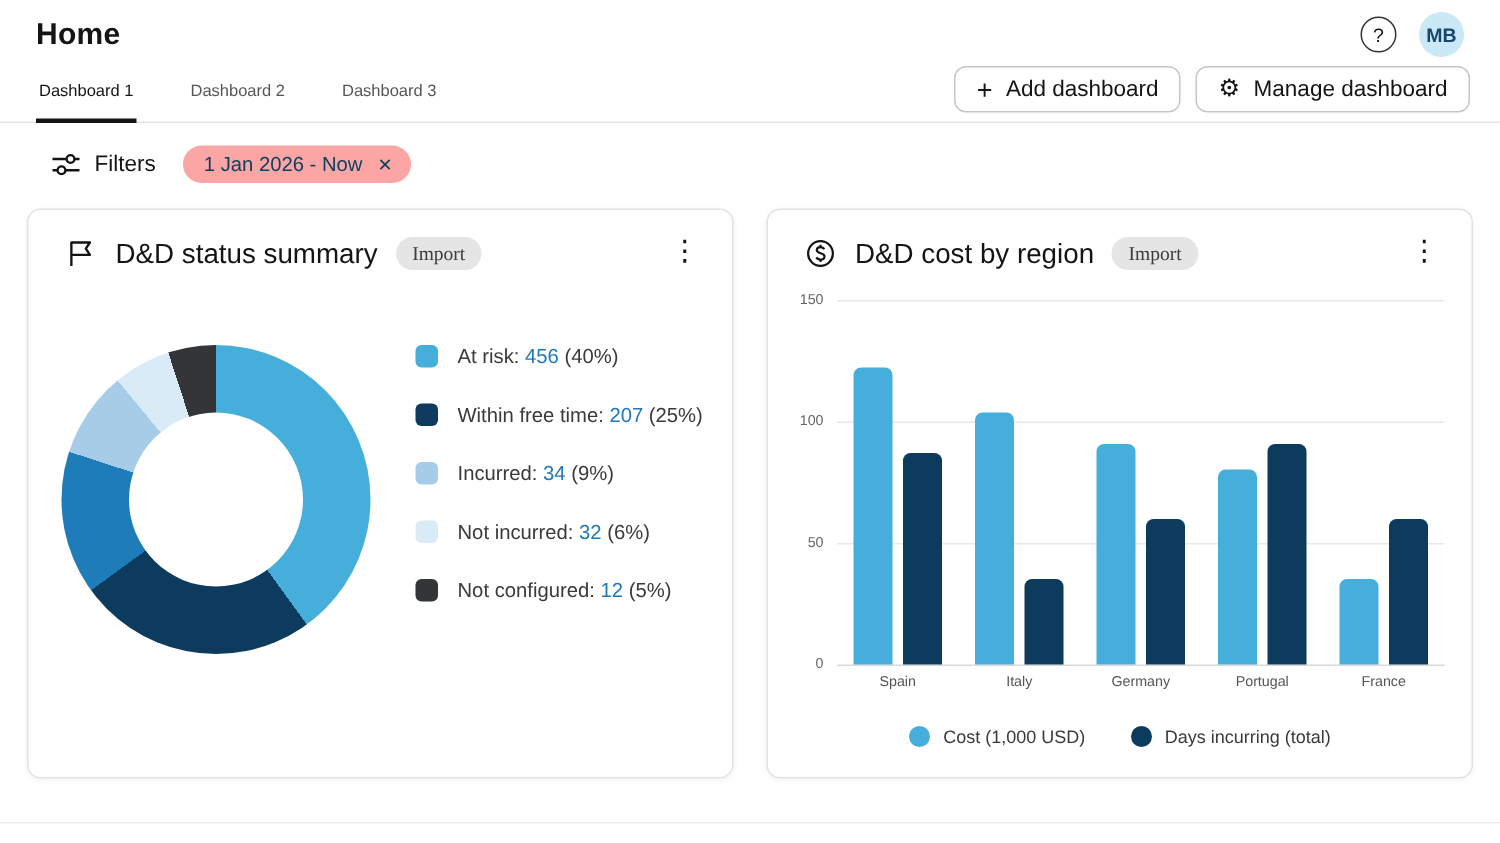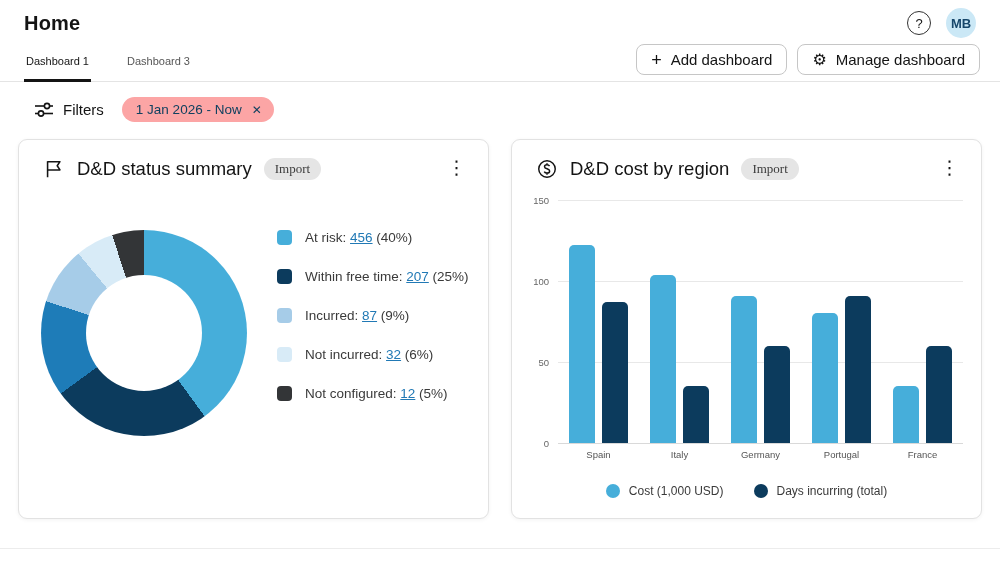--- a/index.html
+++ b/index.html
@@ -44,21 +44,21 @@
     font-family:"Liberation Serif", serif; }
   .kebab { margin-left:auto; font-size:19px; color:#141414; cursor:pointer; padding:0 6px; line-height:20px; }
   
   .donut-body { display:flex; padding:44px 16px 0 22px; }
   .donut { width:206px; height:206px; border-radius:50%; position:relative; margin-top:6px; flex:none; }
   .donut::after { content:""; position:absolute; inset:45px; background:#fff; border-radius:50%; }
   .legend { margin-left:30px; margin-top:2px; display:flex; flex-direction:column; gap:17px; }
   .lrow { display:flex; align-items:center; gap:13px; height:22px; }
   .sw { width:15px; height:15px; border-radius:4px; flex:none; }
   .lt { font-size:13.5px; color:#3a3a3a; white-space:nowrap; }
-  .cnt { color:#2179b5; text-decoration:underline; cursor:pointer; }
+  .cnt { color:#2179b5; cursor:pointer; }
   
   .plot { position:relative; height:243px; margin:20px 18px 0 46px; }
   .gridline { position:absolute; left:0; right:0; height:1px; background:#e8e8e8; }
   .gridline.baseline { background:#d9d9d9; }
   .ytick { position:absolute; right:calc(100% + 9px); transform:translateY(-50%);
     font-size:9.5px; color:#666; }
   .groups { position:absolute; inset:0; display:flex; justify-content:space-around; align-items:flex-end; }
   .group { display:flex; gap:7px; align-items:flex-end; height:100%; }
   .bar { width:26px; border-radius:5px 5px 0 0; align-self:flex-end; }
   .xlabels { display:flex; justify-content:space-around; margin:6px 18px 0 46px;
@@ -77,20 +77,21 @@
   <h1 class="page-title">Home</h1>
   <div class="topbar-right">
     <div class="help-circle">?</div>
     <div class="avatar">MB</div>
   </div>
 </header>
 
 <nav class="tabbar">
   <div class="tabs">
     <div class="tab active">Dashboard 1</div>
+    <div class="tab">Dashboard 2</div>
     <div class="tab">Dashboard 3</div>
   </div>
   <div class="tab-actions">
     <button class="btn">
       <span class="plus">+</span>
       <span>Add dashboard</span>
     </button>
     <button class="btn">
       <span class="gear">⚙</span>
       <span>Manage dashboard</span>
@@ -132,21 +133,21 @@
           <div class="lrow">
             <span class="sw" style="background: rgb(70, 174, 218);"></span>
             <span class="lt">At risk: <a class="cnt">456</a> (40%)</span>
           </div>
           <div class="lrow">
             <span class="sw" style="background: rgb(12, 59, 93);"></span>
             <span class="lt">Within free time: <a class="cnt">207</a> (25%)</span>
           </div>
           <div class="lrow">
             <span class="sw" style="background: rgb(166, 204, 232);"></span>
-            <span class="lt">Incurred: <a class="cnt">87</a> (9%)</span>
+            <span class="lt">Incurred: <a class="cnt">34</a> (9%)</span>
           </div>
           <div class="lrow">
             <span class="sw" style="background: rgb(216, 235, 247);"></span>
             <span class="lt">Not incurred: <a class="cnt">32</a> (6%)</span>
           </div>
           <div class="lrow">
             <span class="sw" style="background: rgb(51, 53, 55);"></span>
             <span class="lt">Not configured: <a class="cnt">12</a> (5%)</span>
           </div>
         </div>

